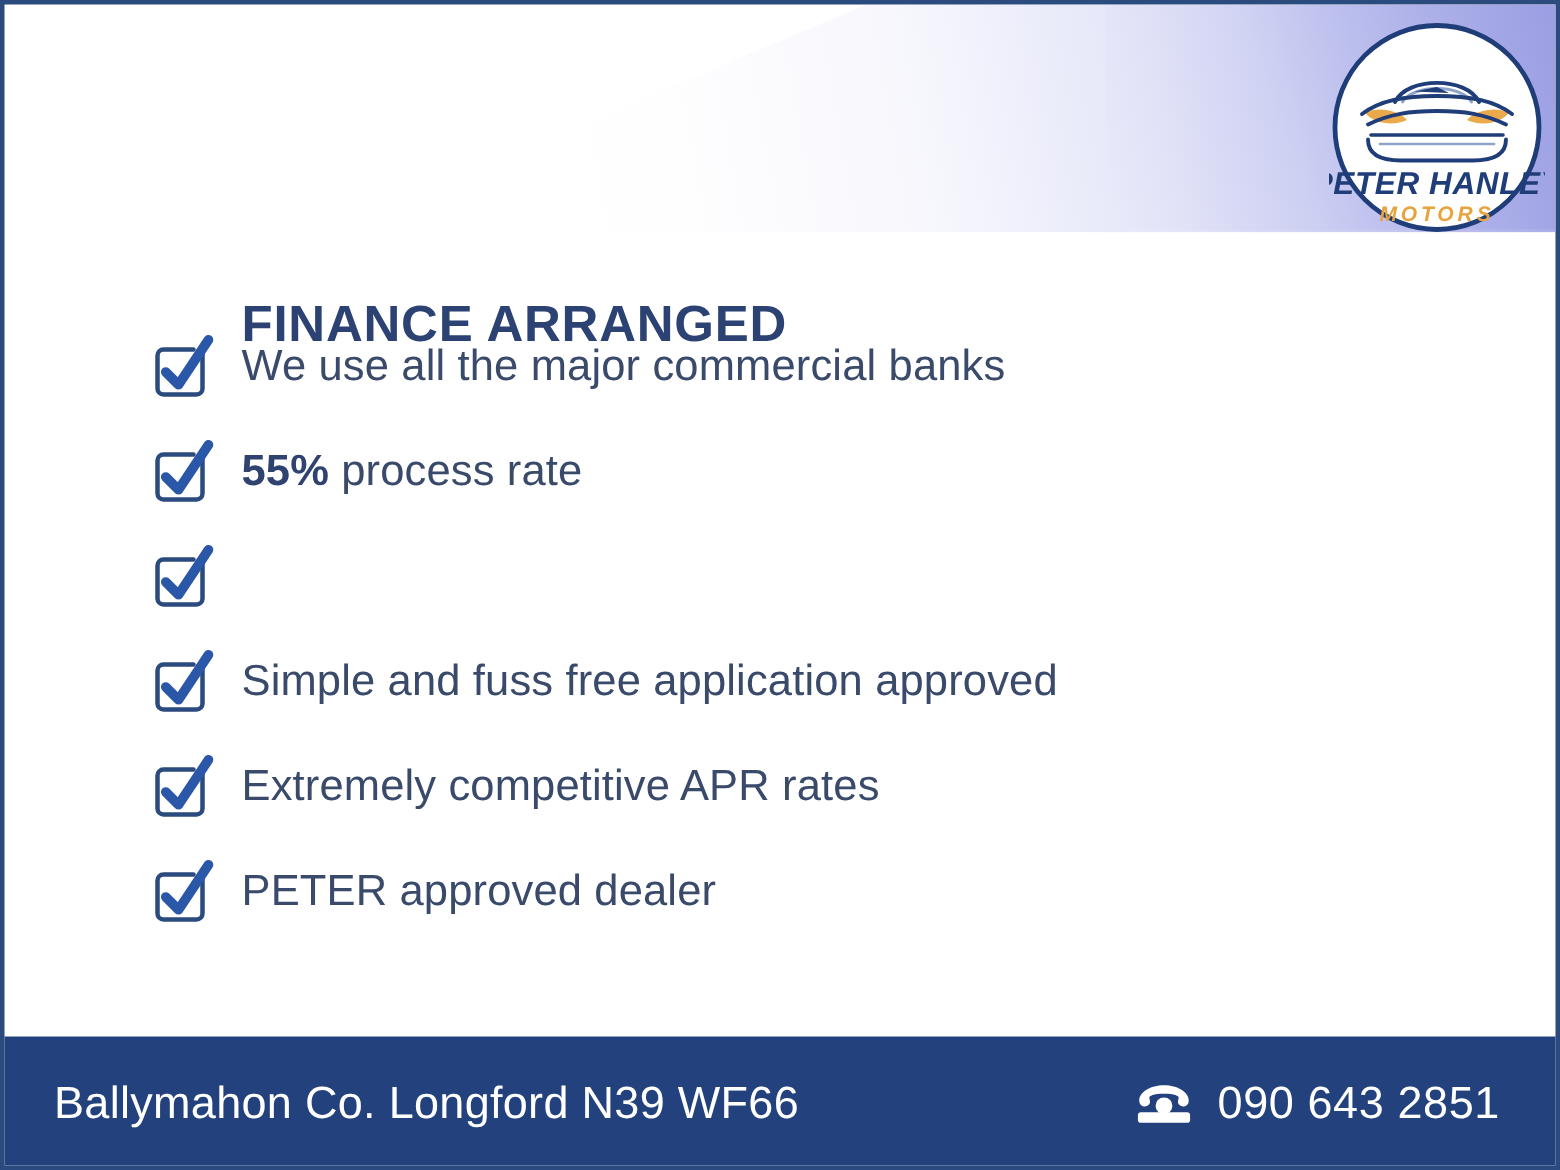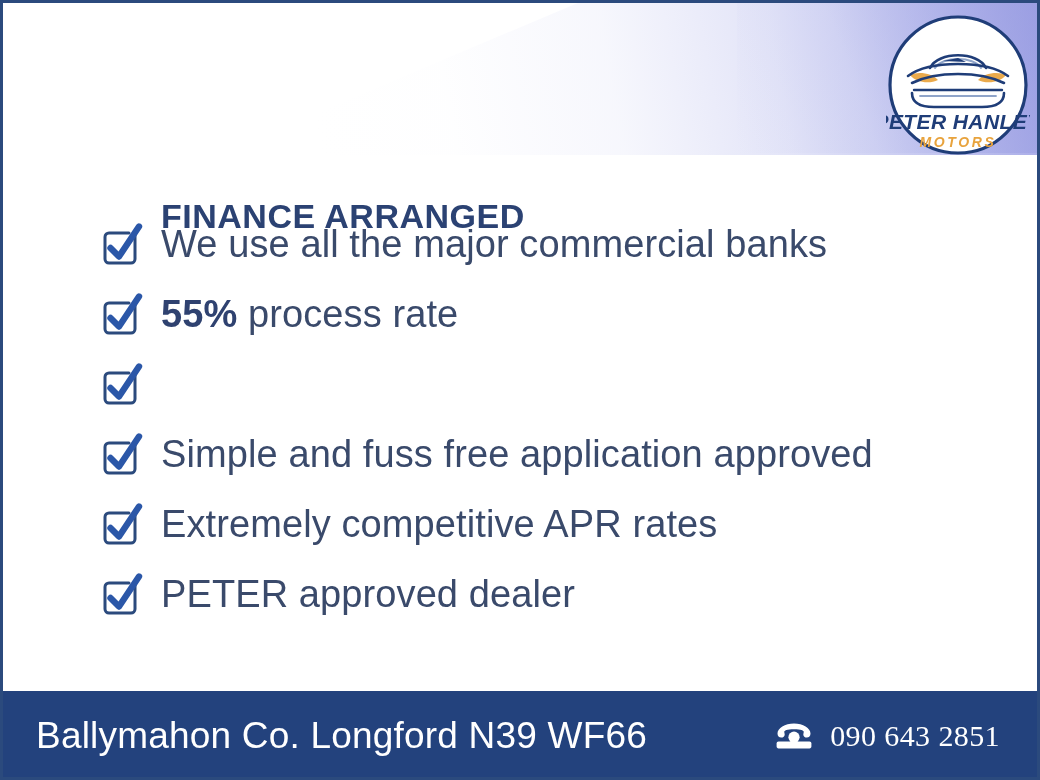--- a/index.html
+++ b/index.html
@@ -85,21 +85,21 @@
   .cbox {
     flex: 0 0 auto;
     width: 52px;
     height: 52px;
     position: relative;
     margin-right: 14px;
   }
   .cbox svg { display: block; }
 
   .row-label {
-    font-size: 38px;
+    font-size: 29px;
     font-weight: 400;
     color: #3a4a6b;
     letter-spacing: 0.1px;
     white-space: nowrap;
     line-height: 1;
   }
   .row-label .hl {
     font-weight: 600;
     color: #2f4270;
   }
@@ -111,34 +111,33 @@
     right: -3px;
     bottom: -3px;
     height: 89px;
     background: #23427d;
     display: flex;
     align-items: center;
   }
   .footer-address {
     position: absolute;
     left: 36px;
-    font-size: 37px;
+    font-size: 30px;
     color: #ffffff;
     letter-spacing: 0.2px;
     white-space: nowrap;
     text-align: right;
   }
   .footer-phone {
     position: absolute;
     right: 40px;
     display: flex;
     align-items: center;
     gap: 16px;
     white-space: nowrap;
-    font-family: Liberation Serif, serif;
   }
   .phone-icon {
     width: 40px;
     height: 30px;
     display: block;
   }
   .footer-phone-number {
     font-size: 30px;
     color: #ffffff;
     letter-spacing: 0.4px;

